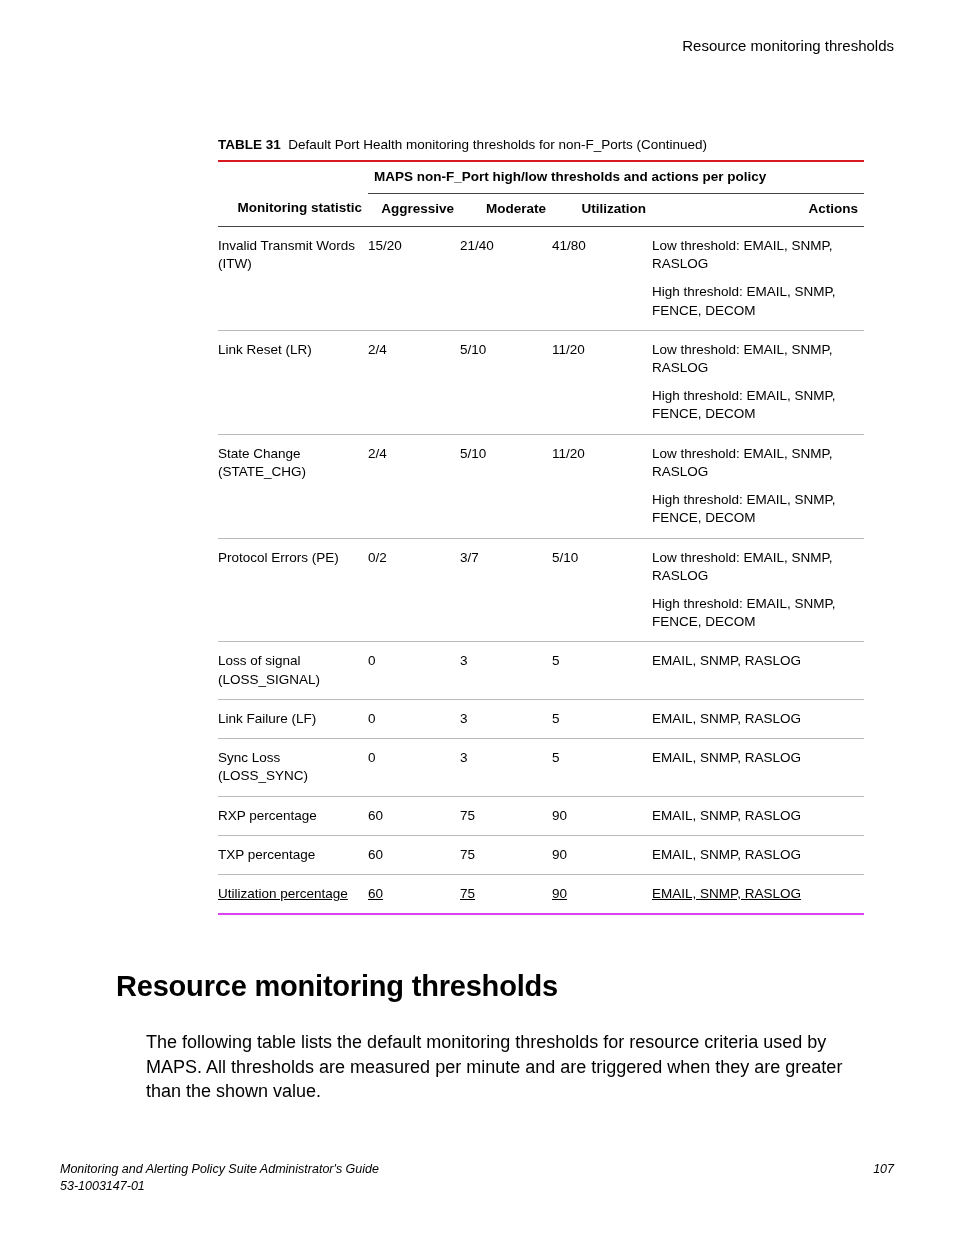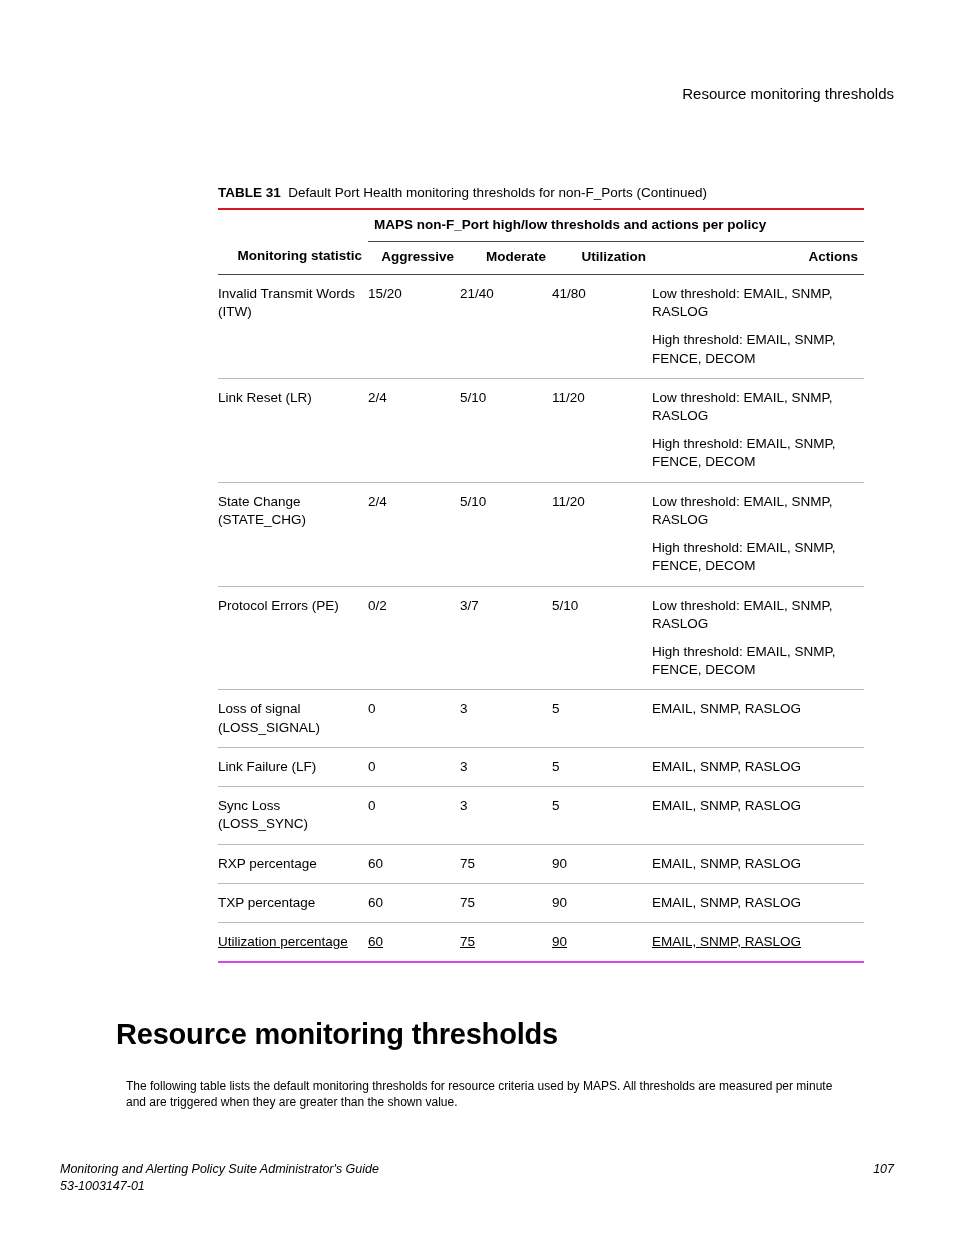--- a/index.html
+++ b/index.html
@@ -9,21 +9,21 @@
     font-family: Arial, Helvetica, sans-serif;
     color: #000;
     font-size: 14px;
     line-height: 1.35;
   }
   .page {
     width: 954px;
     height: 1235px;
     position: relative;
     box-sizing: border-box;
-    padding: 84px 60px 40px 60px;
+    padding: 36px 60px 40px 60px;
   }
   .running-head {
     text-align: right;
     font-size: 15px;
     margin-bottom: 80px;
   }
   .content {
     margin-left: 158px;
     margin-right: 30px;
   }
@@ -70,22 +70,22 @@
     margin-top: 10px;
   }
   h1.section {
     font-family: Arial, Helvetica, sans-serif;
     font-weight: 700;
     font-size: 29px;
     margin: 52px 0 16px 56px;
     letter-spacing: -0.2px;
   }
   .body-para {
-    font-size: 12px;
-    margin-left: 66px;
+    font-size: 18px;
+    margin-left: 86px;
     margin-right: 40px;
     margin-top: 24px;
   }
   .footer {
     position: absolute;
     left: 60px;
     right: 60px;
     bottom: 40px;
     font-size: 12.5px;
     font-style: italic;

